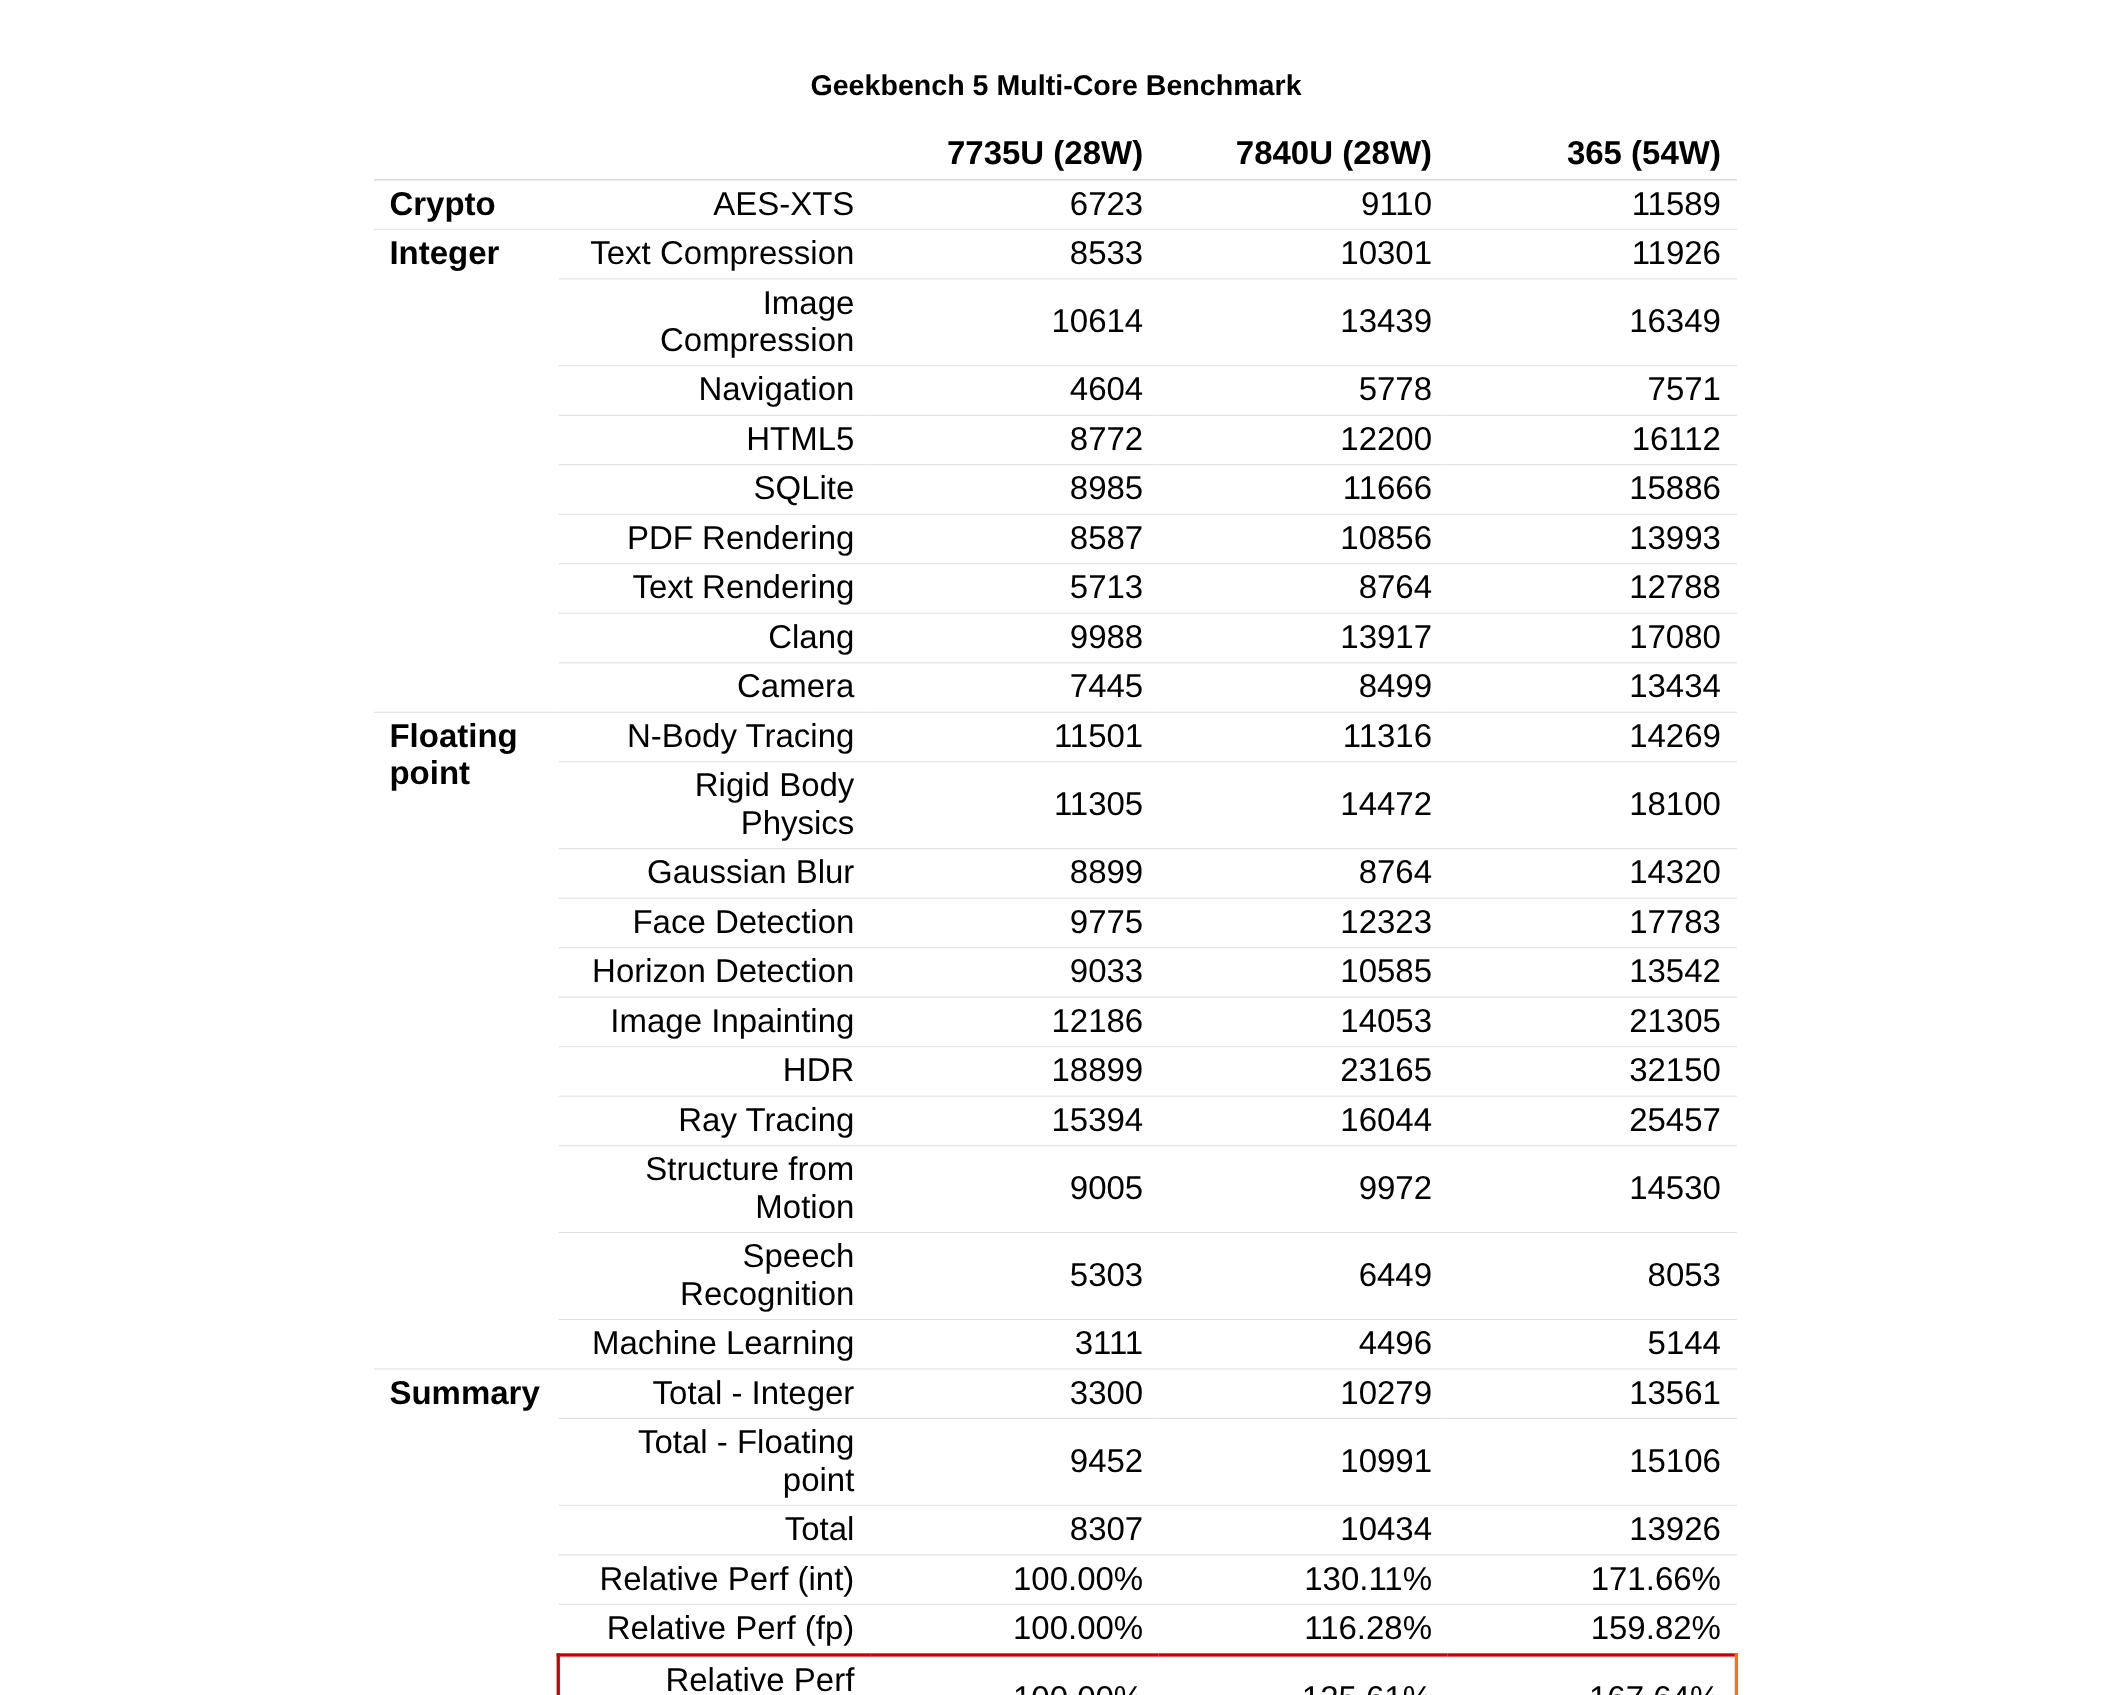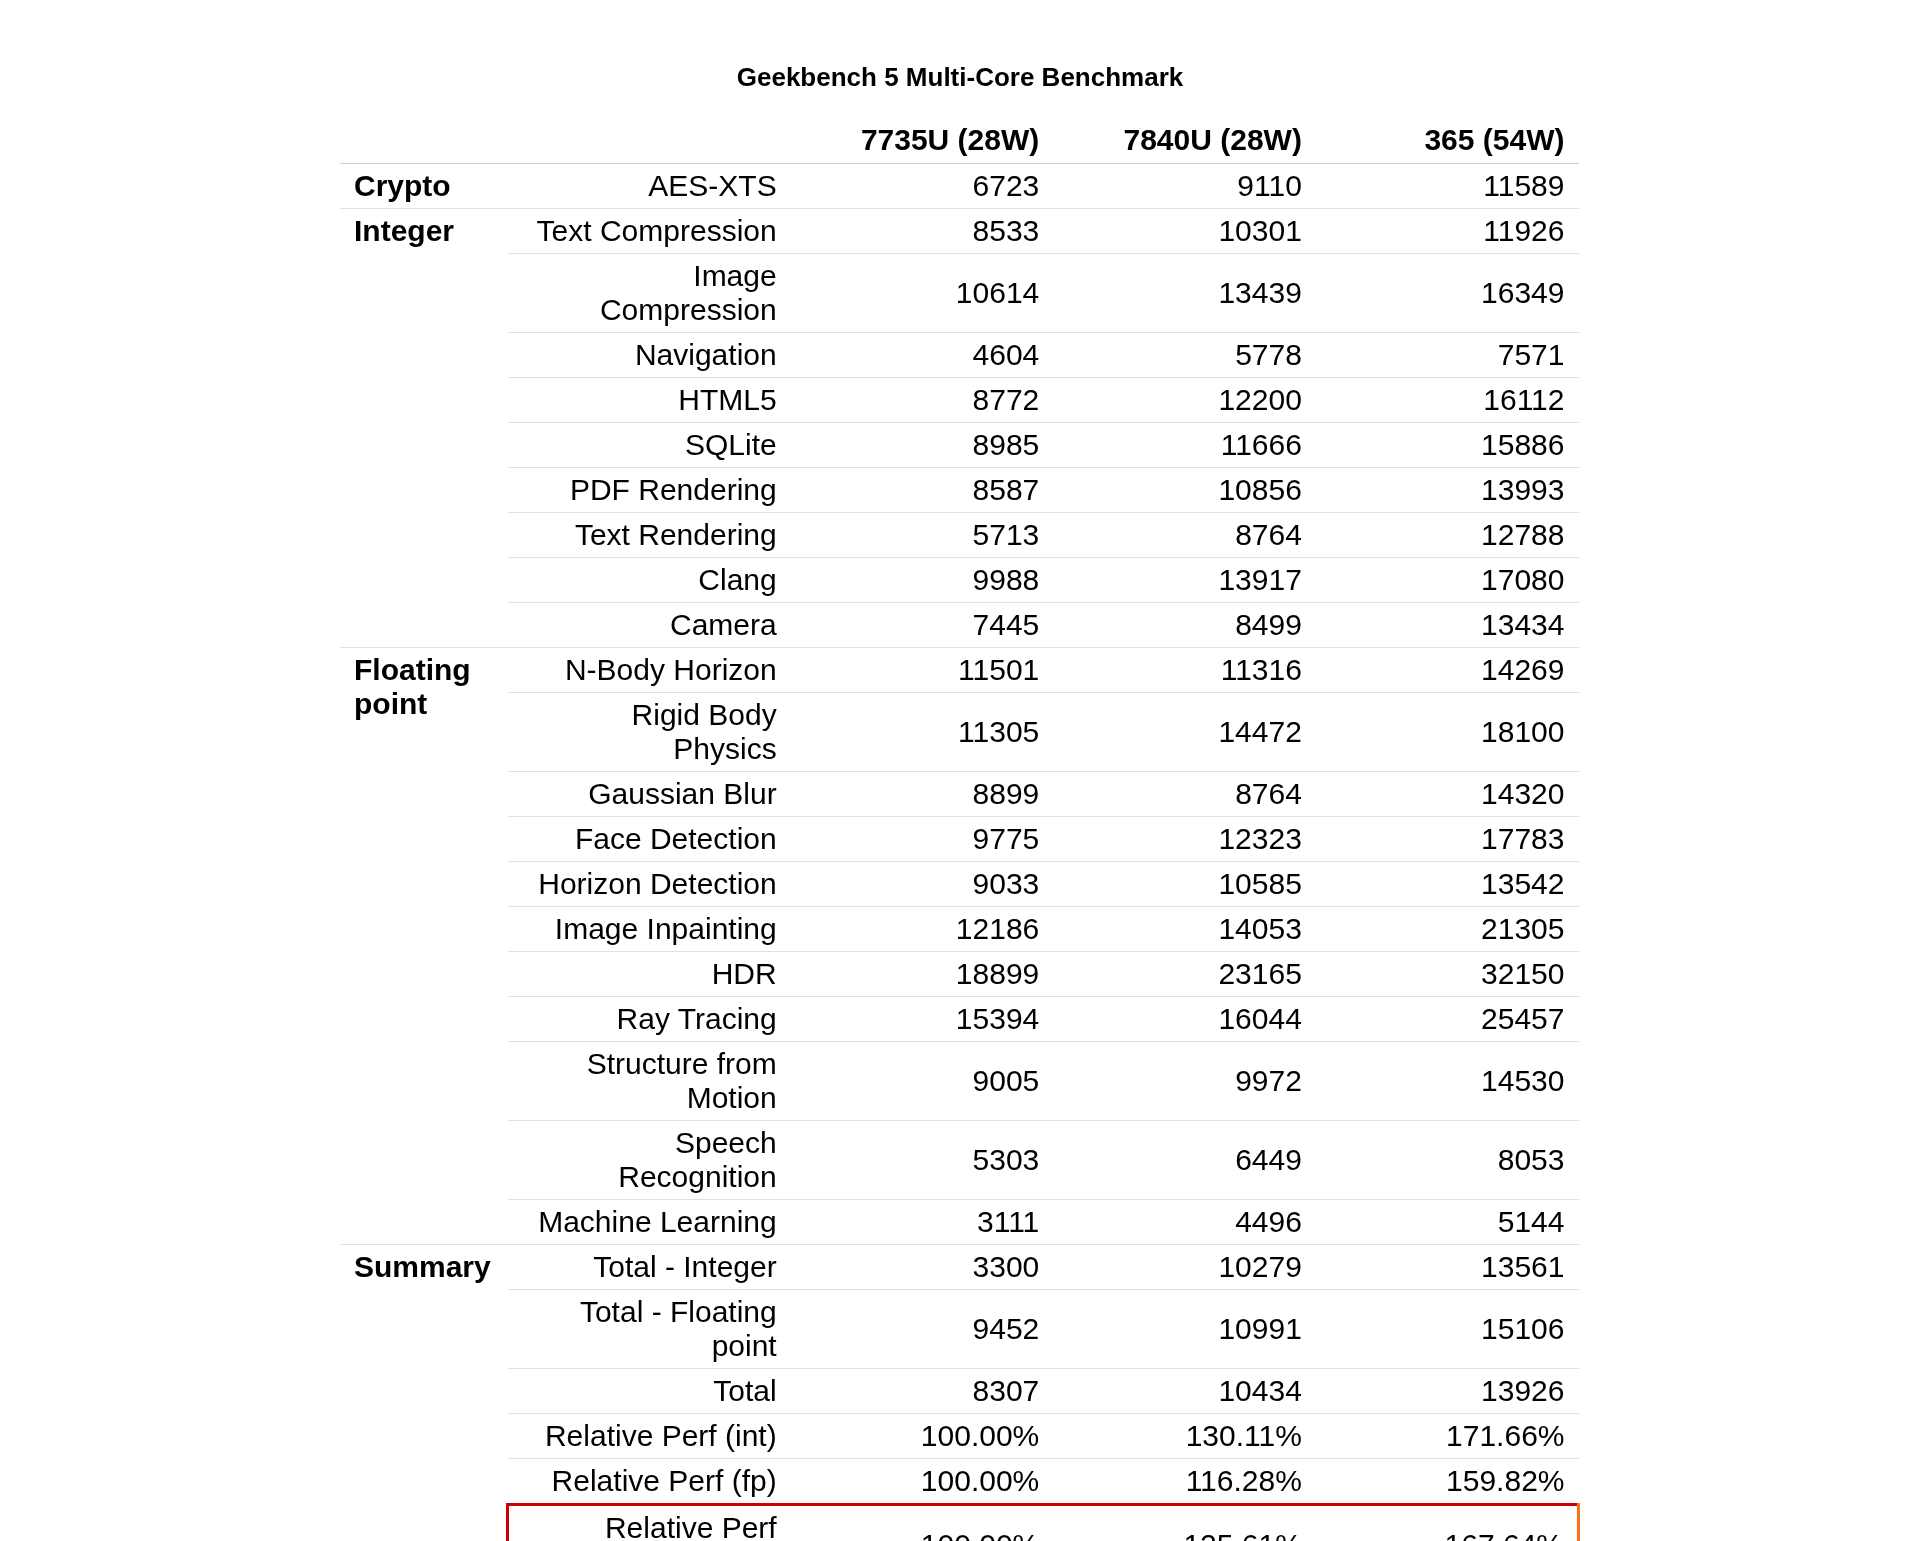--- a/index.html
+++ b/index.html
@@ -177,21 +177,21 @@
           <td class="value">17080</td>
         </tr>
         <tr>
           <td class="row-label">Camera</td>
           <td class="value">7445</td>
           <td class="value">8499</td>
           <td class="value">13434</td>
         </tr>
         <tr>
           <td class="cat-label" rowspan="11">Floating<br>point</td>
-          <td class="row-label">N-Body Horizon</td>
+          <td class="row-label">N-Body Tracing</td>
           <td class="value">11501</td>
           <td class="value">11316</td>
           <td class="value">14269</td>
         </tr>
         <tr>
           <td class="row-label">Rigid Body Physics</td>
           <td class="value">11305</td>
           <td class="value">14472</td>
           <td class="value">18100</td>
         </tr>

